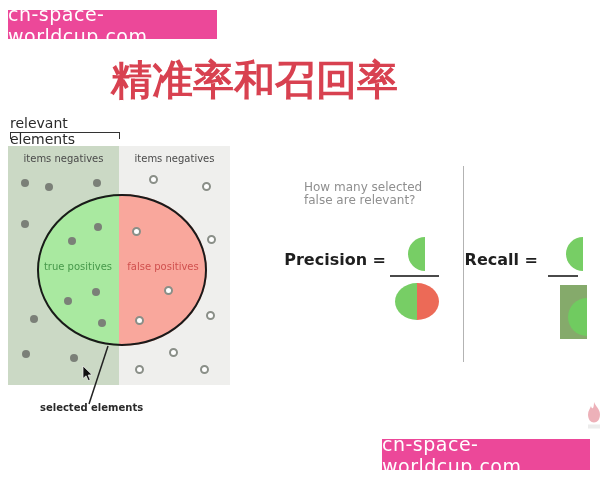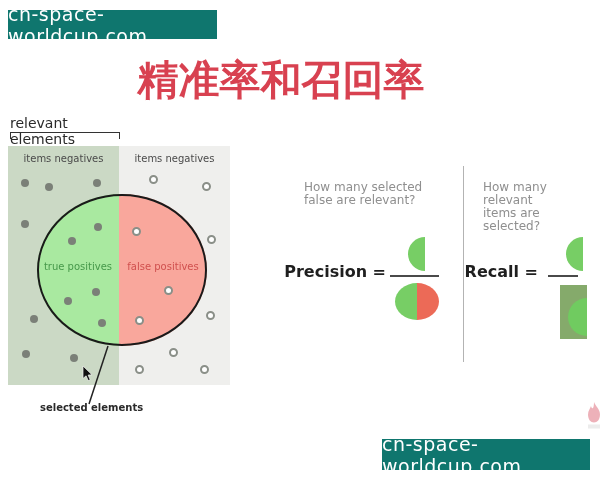--- a/index.html
+++ b/index.html
@@ -1,27 +1,27 @@
 <!DOCTYPE html>
 <html><head>
 <meta charset="utf-8">
 <style>
   html,body{margin:0;padding:0;background:#fff;}
   #stage{position:relative;width:600px;height:480px;background:#ffffff;overflow:hidden;
          font-family:"DejaVu Sans","Liberation Sans",sans-serif;}
   .abs{position:absolute;}
 
   
-  .badge{background:#0f766e;color:#ffffff;display:flex;align-items:center;justify-content:center;
+  .badge{background:#ec4899;color:#ffffff;display:flex;align-items:center;justify-content:center;
          font-size:19px;letter-spacing:.5px;}
   #badge-top{left:8px;top:10px;width:209px;height:29px;}
   #badge-bottom{left:382px;top:439px;width:208px;height:31px;}
 
   
-  #title{left:121px;top:58px;width:320px;text-align:center;color:#d84150;
+  #title{left:111px;top:58px;width:320px;text-align:left;color:#d84150;
          font-size:41px;font-weight:700;line-height:1.1;}
 
   
   #rel-label{left:10px;top:115px;width:110px;text-align:left;font-size:14px;color:#2a2a2a;}
   #bracket{left:10px;top:132px;width:108px;height:6px;border-top:1.5px solid #333;
            border-left:1.5px solid #333;border-right:1.5px solid #333;}
   #rect-left{left:8px;top:146px;width:111px;height:239px;background:#cbd9c5;}
   #rect-right{left:119px;top:146px;width:111px;height:239px;background:#efefed;}
   .zone-label{top:153px;width:111px;text-align:center;font-size:10px;color:#4a4a4a;}
   #fn-label{left:8px;}
@@ -35,21 +35,21 @@
   #fp-label{left:119px;top:261px;width:88px;text-align:center;font-size:10px;color:#d0504e;}
   .dot{position:absolute;width:8px;height:8px;border-radius:50%;background:#7b8078;}
   .ring{position:absolute;width:5px;height:5px;border-radius:50%;background:#ffffff;
         border:2px solid #8a8f88;}
   #sel-label{left:40px;top:402px;font-size:10px;color:#2a2a2a;font-weight:bold;}
 
   
   .question{top:181px;font-size:12px;line-height:13px;color:#8f8f8f;}
   #precision-question{left:304px;}
   #recall-question{left:483px;}
-  .formula-label{top:262px;font-size:16px;font-weight:600;color:#1f1f1f;}
+  .formula-label{top:250px;font-size:16px;font-weight:600;color:#1f1f1f;}
   #precision-label{right:214px;}
   #recall-label{right:62px;}
   .frac-bar{top:275px;height:2px;background:#4a4a4a;}
   #precision-bar{left:390px;width:49px;}
   #recall-bar{left:548px;width:30px;}
   .half-disc{width:17px;height:34px;border-radius:17px 0 0 17px / 17px 0 0 17px;background:#77ce65;}
   #precision-num{left:408px;top:237px;}
   #recall-num{left:566px;top:237px;}
   #precision-den{left:395px;top:283px;width:44px;height:37px;border-radius:50%;overflow:hidden;}
   #precision-den .l{position:absolute;left:0;top:0;width:22px;height:37px;background:#77ce65;}
@@ -128,24 +128,20 @@
   <div class="abs formula-label" id="precision-label">Precision =</div>
   <div class="abs half-disc" id="precision-num"></div>
   <div class="abs frac-bar" id="precision-bar"></div>
   <div class="abs" id="precision-den">
     <div class="l"></div>
     <div class="r"></div>
   </div>
 
   <div class="abs" id="divider"></div>
 
-  <div class="abs question" id="recall-question">
-    <div>How many relevant</div>
-    <div>items are selected?</div>
-  </div>
   <div class="abs formula-label" id="recall-label">Recall =</div>
   <div class="abs half-disc" id="recall-num"></div>
   <div class="abs frac-bar" id="recall-bar"></div>
   <div class="abs" id="recall-den">
     <div class="disc"></div>
   </div>
 
   <div class="abs badge" id="badge-bottom">
     <span>cn-space-worldcup.com</span>
   </div>

